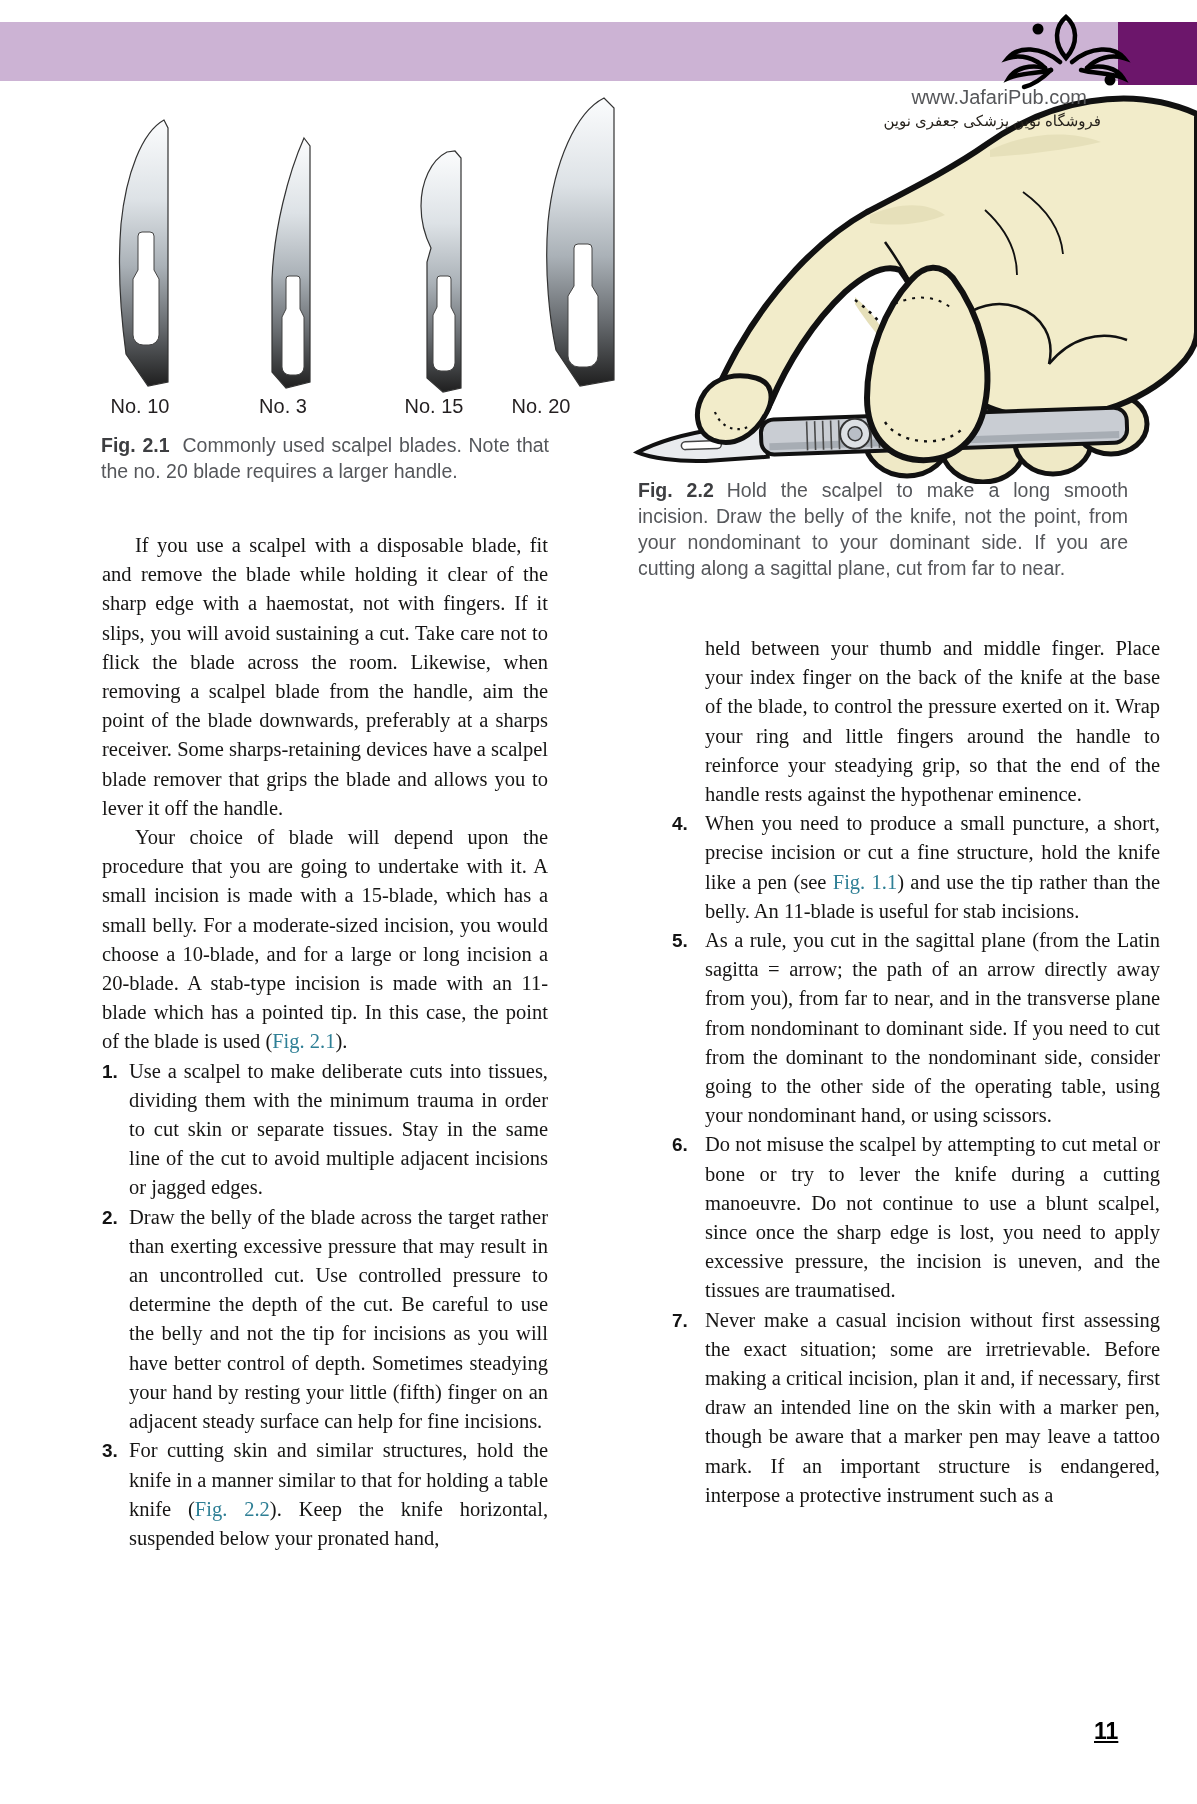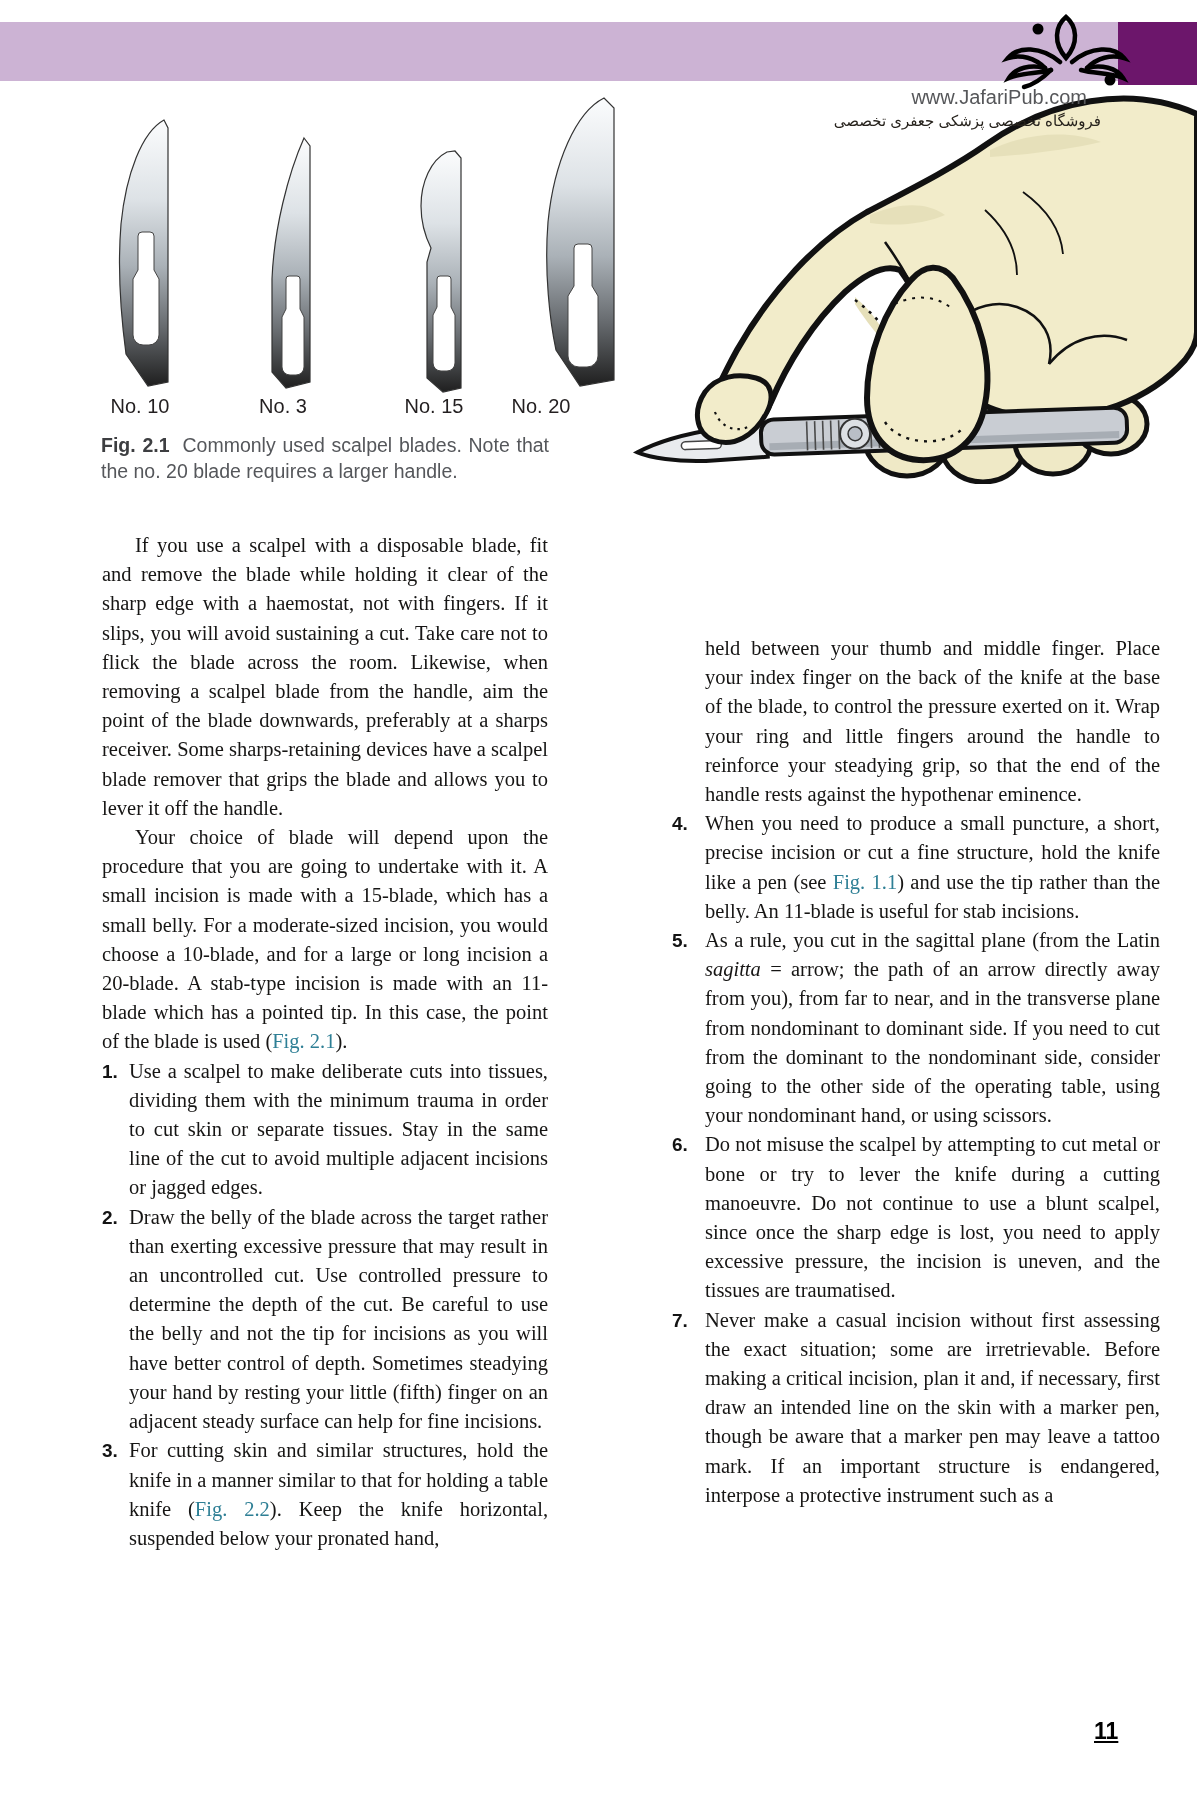--- a/index.html
+++ b/index.html
@@ -30,21 +30,21 @@
            text-align:justify;}
   .colL{left:102px;top:531px;width:446px;}
   .colR{left:672px;top:634px;width:488px;}
   .para{text-indent:33px;}
   .li{position:relative;padding-left:27px;}
   .colR .li{padding-left:33px;}
   .num{position:absolute;left:0;top:0;font-family:"Liberation Sans",sans-serif;
        font-weight:700;font-size:19px;line-height:29.2px;color:#131313;}
   .cont{padding-left:33px;}
   .figlink{color:#2e7f95;text-decoration:none;cursor:pointer;}
-  .ital{font-style:italic;}
+  .ital{}
   .pagenum{position:absolute;left:1094px;top:1718px;font-family:"Liberation Sans",sans-serif;
            font-weight:700;font-size:23px;color:#000000;text-decoration:underline;}
 </style>
 </head>
 <body>
 
 <div class="page">
 
   <div class="band" style="background:#ccb3d4;"></div>
   <div class="square" style="background:#6c166b;"></div>
@@ -56,21 +56,21 @@
       <path d="M45,56 C31,52 15,56 9,66 C23,60 37,62 51,58"></path>
       <path d="M72,50 C91,34 114,34 124,46 C111,42 97,46 87,56"></path>
       <path d="M87,56 C101,52 117,56 123,66 C109,60 95,62 81,58"></path>
       <path d="M51,58 C42,67 32,73 24,75"></path>
     </g>
     <circle cx="38" cy="17" r="5.5" fill="#000"></circle>
     <circle cx="110" cy="68" r="5.5" fill="#000"></circle>
   </svg>
 
   <div class="site">www.JafariPub.com</div>
-  <div class="fa">فروشگاه تخصصی پزشکی جعفری تخصصی</div>
+  <div class="fa">فروشگاه نوین پزشکی جعفری نوین</div>
 
   <svg class="blade" style="left:102px;top:114px;" width="76" height="278" viewBox="0 0 76 278">
     <defs>
         <linearGradient id="g1" x1="0" y1="0" x2="0" y2="1">
       <stop offset="0" stop-color="#fbfcfd"></stop>
           <stop offset="0.3" stop-color="#dde2e6"></stop>
       <stop offset="0.55" stop-color="#aab1b7"></stop>
           <stop offset="0.78" stop-color="#666a6e"></stop>
       <stop offset="1" stop-color="#1f1f1f"></stop>
         </linearGradient>
@@ -182,20 +182,23 @@
 
     <path d="M150,300 C138,318 140,340 158,348 C178,356 200,344 212,320 C220,304 216,290 201,286 C183,281 162,284 150,300 Z" fill="#f2ecca" stroke="#111" stroke-width="5"></path>
     <path d="M160,320 C165,334 179,341 193,335" fill="none" stroke="#111" stroke-width="2.2" stroke-dasharray="2.5,5"></path>
 
     <path d="M398,186 C426,224 438,272 430,312 C424,348 398,370 364,368 C332,366 312,342 312,306
          C312,262 330,216 356,188 C370,172 386,172 398,186 Z" fill="#f2ecca" stroke="#111" stroke-width="6"></path>
     <path d="M330,330 C344,352 386,356 406,338" fill="none" stroke="#111" stroke-width="2.4" stroke-dasharray="3,6"></path>
     <path d="M340,212 C360,202 382,204 396,216" fill="none" stroke="#111" stroke-width="2" stroke-dasharray="3,6"></path>
   </svg>
 
+  <div class="cap cap22">
+    <span class="figlabel">Fig. 2.2</span><span>Hold the scalpel to make a long smooth incision. Draw the belly of the knife, not the point, from your nondominant to your dominant side. If you are cutting along a sagittal plane, cut from far to near.</span>
+  </div>
 
   <div class="coltext colL">
     <div class="para">If you use a scalpel with a disposable blade, fit and remove the blade while holding it clear of the sharp edge with a haemostat, not with fingers. If it slips, you will avoid sustaining a cut. Take care not to flick the blade across the room. Likewise, when removing a scalpel blade from the handle, aim the point of the blade downwards, preferably at a sharps receiver. Some sharps-retaining devices have a scalpel blade remover that grips the blade and allows you to lever it off the handle.</div>
     <div class="para"><span>Your choice of blade will depend upon the procedure that you are going to undertake with it. A small incision is made with a 15-blade, which has a small belly. For a moderate-sized incision, you would choose a 10-blade, and for a large or long incision a 20-blade. A stab-type incision is made with an 11-blade which has a pointed tip. In this case, the point of the blade is used (</span><a class="figlink" style="color: rgb(46, 127, 149);">Fig. 2.1</a><span>).</span></div>
     <div class="li">
       <span class="num">1.</span><span>Use a scalpel to make deliberate cuts into tissues, dividing them with the minimum trauma in order to cut skin or separate tissues. Stay in the same line of the cut to avoid multiple adjacent incisions or jagged edges.</span>
     </div>
     <div class="li">
       <span class="num">2.</span><span>Draw the belly of the blade across the target rather than exerting excessive pressure that may result in an uncontrolled cut. Use controlled pressure to determine the depth of the cut. Be careful to use the belly and not the tip for incisions as you will have better control of depth. Sometimes steadying your hand by resting your little (fifth) finger on an adjacent steady surface can help for fine incisions.</span>
     </div>

